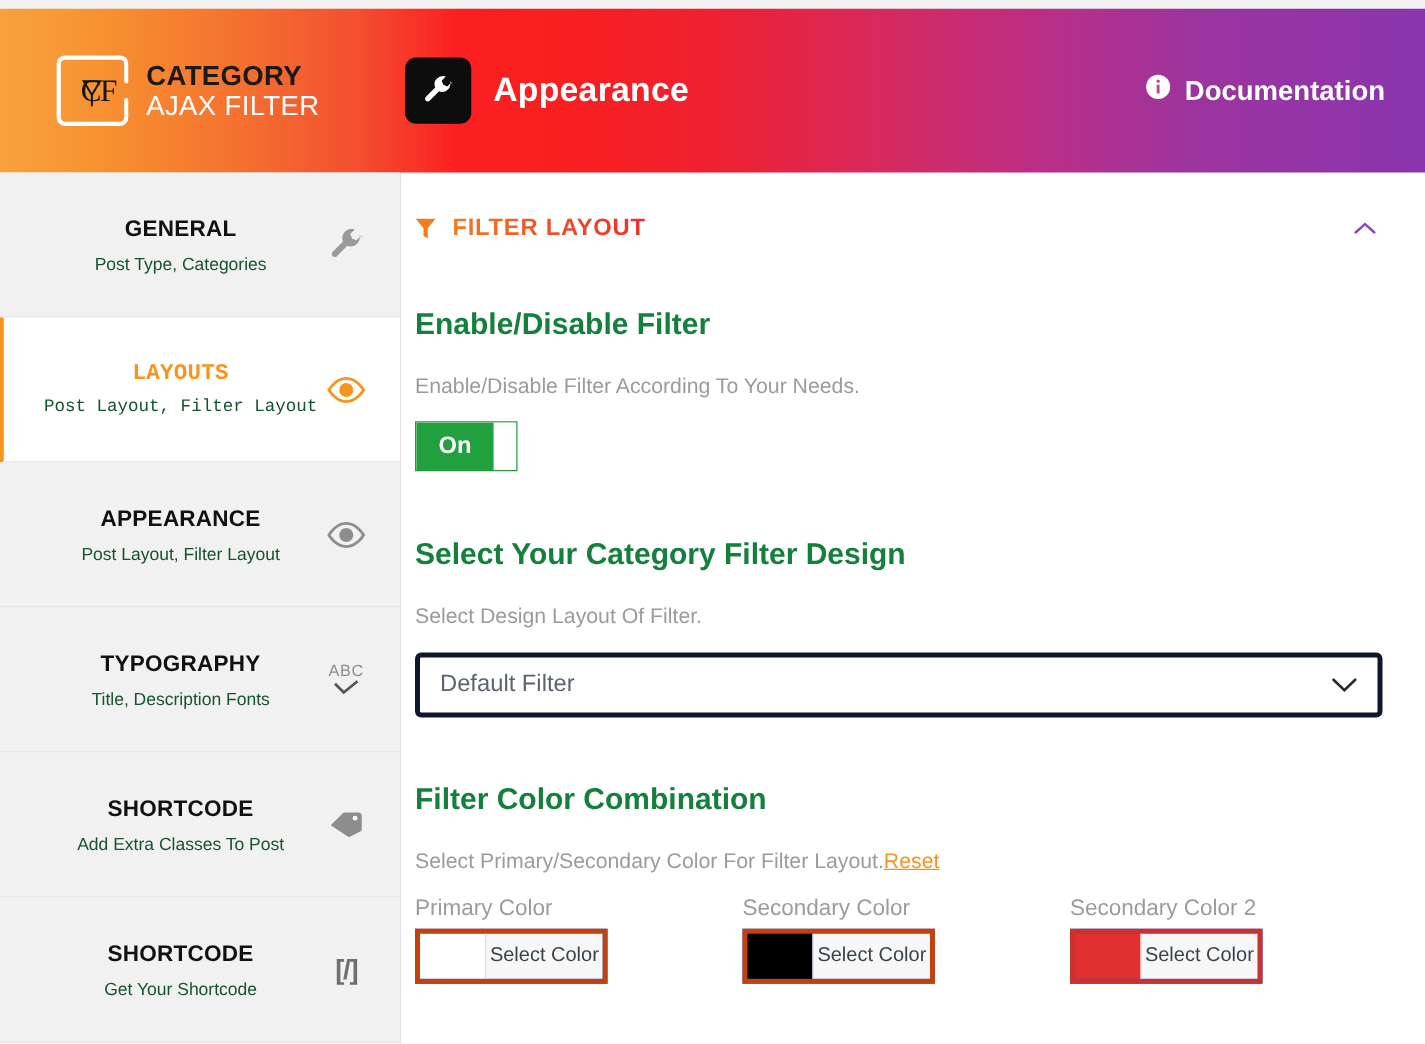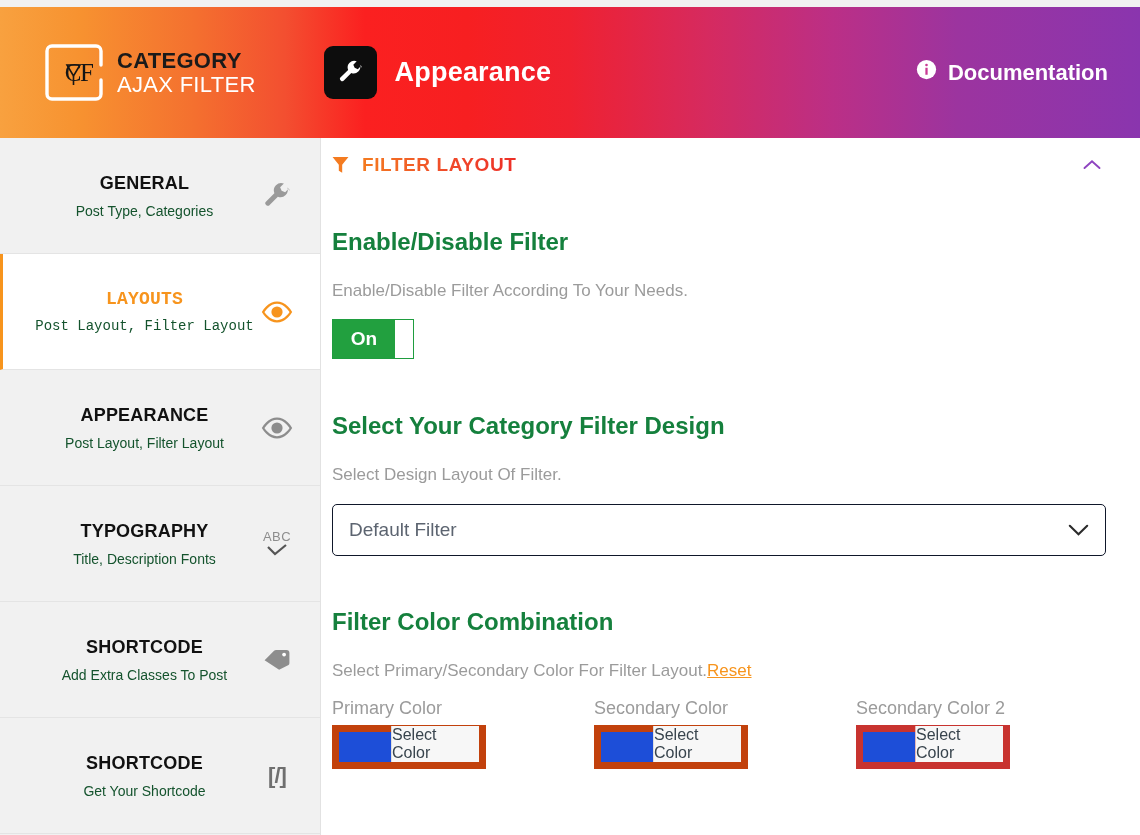--- a/index.html
+++ b/index.html
@@ -117,21 +117,21 @@
   .side-icon-code { font-size: 22px; font-weight: 700; color:#6f6f6f; letter-spacing:-1px;}
 
   
   .main {
     flex: 1 1 auto; background: #ffffff;
     padding: 0 22px 0 0;
     overflow: hidden;
   }
   .section-head {
     display:flex; 
-    padding: 16px 0 0 11px;
+    padding: 34px 0 0 11px;
     margin-right: 13px;
   }
   .funnel { margin-right: 13px; display:flex; align-items:center; }
   .section-title {
     font-size: 19px; font-weight: 700; letter-spacing: .6px;
     background: linear-gradient(90deg,#f47b20 0%, #f04b2a 55%, #ed2e26 100%);
     -webkit-background-clip: text; background-clip: text;
     -webkit-text-fill-color: transparent; color: #f04b2a;
   }
   .collapse-btn {
@@ -159,43 +159,42 @@
     display:flex; align-items:center; justify-content:center;
     font-size: 19px; font-weight: 700;
   }
   .toggle .knob { flex: 1 1 auto; background: #ffffff; }
 
   
   .select-box {
     margin-top: 19px;
     position: relative;
     width: 774px; height: 52px;
-    border: 1px solid #0f172a; border-radius: 5px;
+    border: 4px solid #0f172a; border-radius: 5px;
     background: #fff;
     display: flex; align-items: center;
     padding: 0 16px;
     cursor: pointer;
   }
   .select-value { font-size: 19px; color: #5c6470; }
   .select-arrow { margin-left: auto; color: #2b2b2b; display:flex; }
 
   
   .reset-link {
     color: #f7941d; text-decoration: underline; cursor: pointer;
   }
   .color-row { display: flex; margin-top: 17px; }
   .color-col { width: 274px; }
   .color-col-label {
     font-size: 18px; color: #9b9b9b; margin-bottom: 6px;
   }
   .picker {
     display: flex; height: 44px; width: 154px;
-    border: 7px solid #c2410c; background:#1d4ed8;
+    border: 4px solid #c2410c; background:#1d4ed8;
     cursor: pointer;
-    align-items: flex-end;
   }
   .picker .swatch { flex: 0 0 52px; }
   .picker .btn {
     flex: 1 1 auto; background: #f7f7f7;
     border-left: 1px solid #dedede;
     display:flex; align-items:center; justify-content:center;
     font-size: 16px; color: #38444d;
   }
   .picker.red { border-color: #c8332f; }
   .picker.red .btn { border-left-color: #e6b7b6; }

